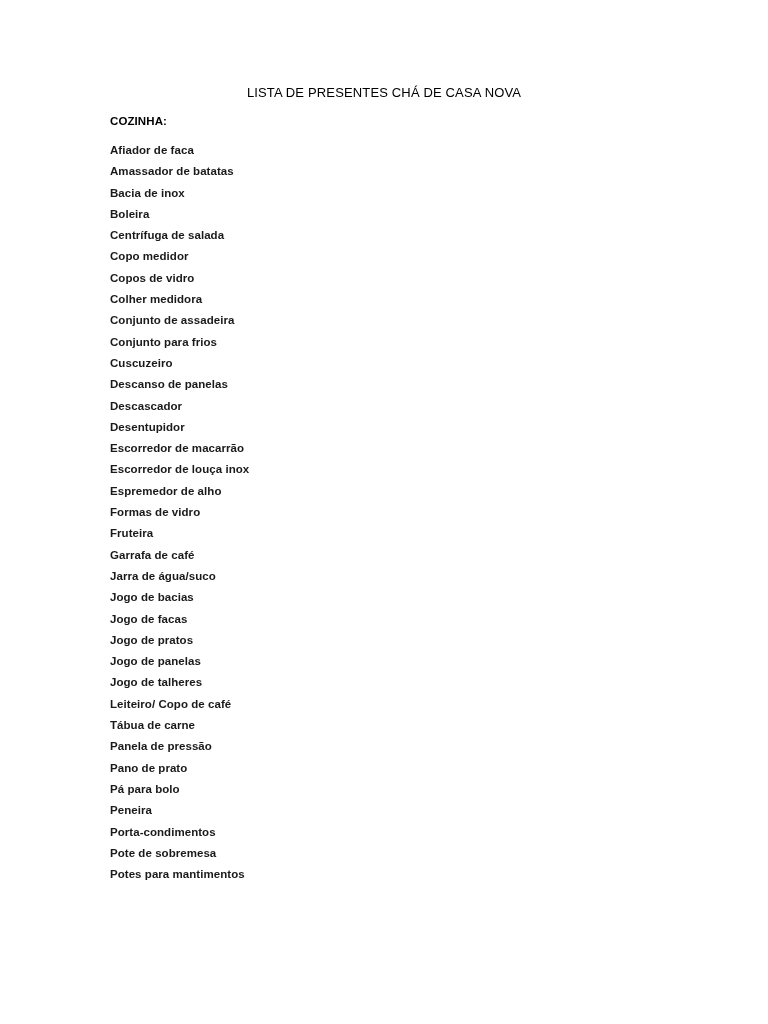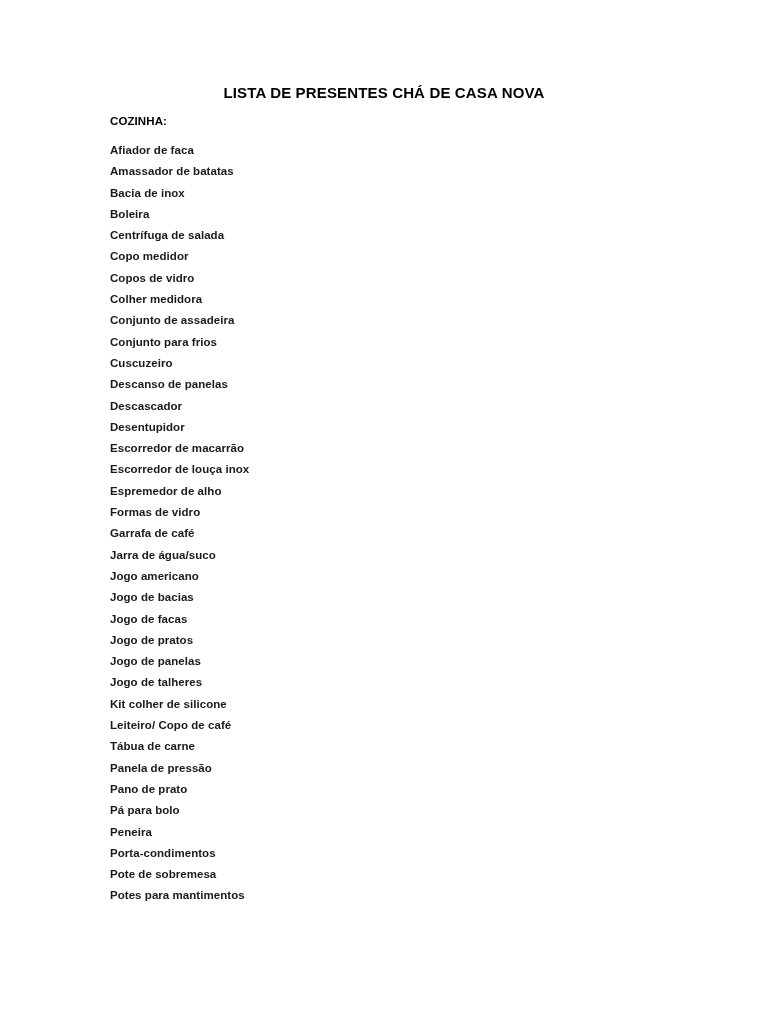--- a/index.html
+++ b/index.html
@@ -24,22 +24,22 @@
     background: #ffffff;
   }
 
   
   .doc-title {
     position: absolute;
     top: 86px;
     left: 0;
     width: 768px;
     text-align: center;
-    font-size: 15px;
-    font-weight: bold;
+    font-size: 13px;
+    font-weight: normal;
     letter-spacing: 0.15px;
     line-height: 14px;
     white-space: nowrap;
   }
 
   
   .section-heading {
     position: absolute;
     top: 114px;
     left: 110px;
@@ -90,29 +90,28 @@
       <li>Conjunto de assadeira</li>
       <li>Conjunto para frios</li>
       <li>Cuscuzeiro</li>
       <li>Descanso de panelas</li>
       <li>Descascador</li>
       <li>Desentupidor</li>
       <li>Escorredor de macarrão</li>
       <li>Escorredor de louça inox</li>
       <li>Espremedor de alho</li>
       <li>Formas de vidro</li>
+      <li>Fruteira</li>
       <li>Garrafa de café</li>
       <li>Jarra de água/suco</li>
-      <li>Jogo americano</li>
       <li>Jogo de bacias</li>
       <li>Jogo de facas</li>
       <li>Jogo de pratos</li>
       <li>Jogo de panelas</li>
       <li>Jogo de talheres</li>
-      <li>Kit colher de silicone</li>
       <li>Leiteiro/ Copo de café</li>
       <li>Tábua de carne</li>
       <li>Panela de pressão</li>
       <li>Pano de prato</li>
       <li>Pá para bolo</li>
       <li>Peneira</li>
       <li>Porta-condimentos</li>
       <li>Pote de sobremesa</li>
       <li>Potes para mantimentos</li>
     </ul>

